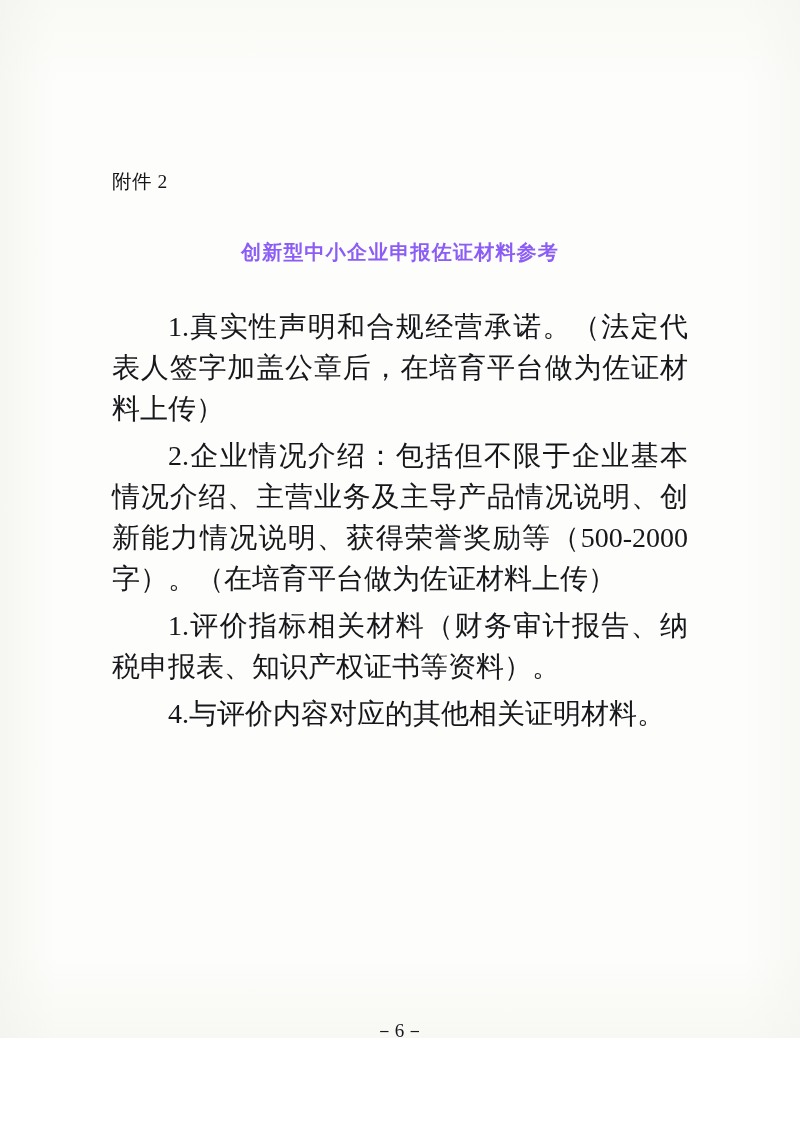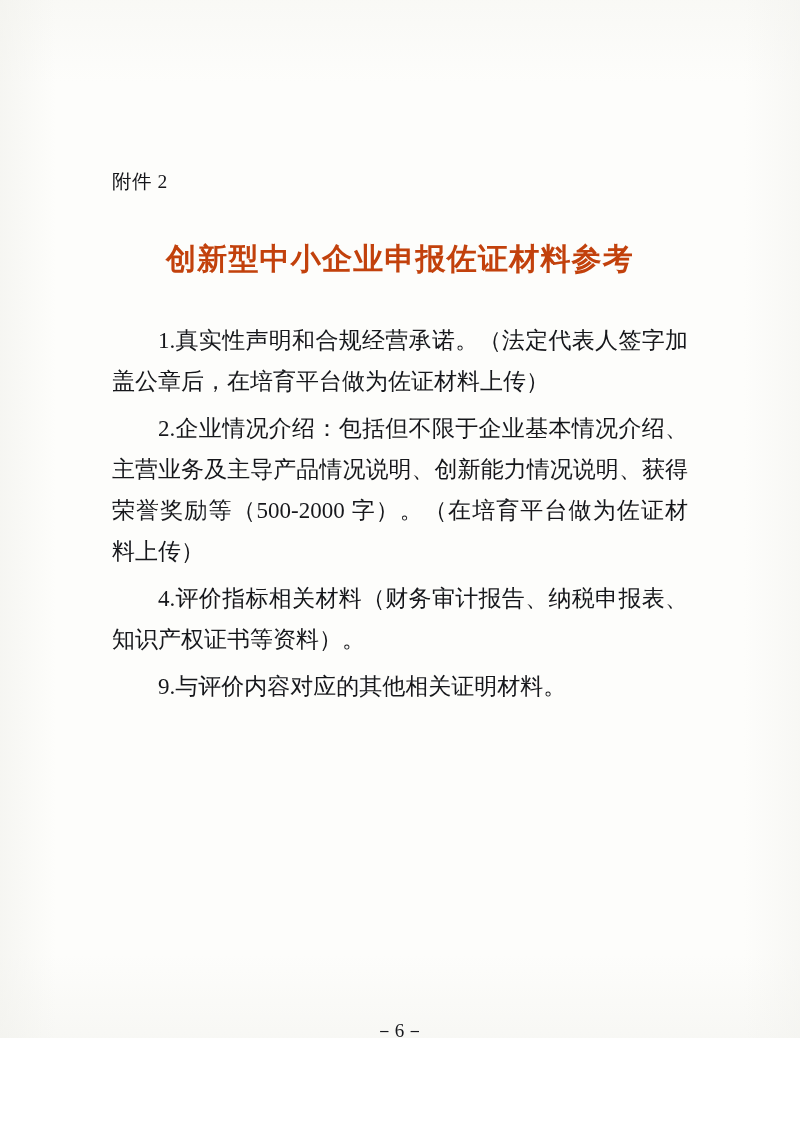--- a/index.html
+++ b/index.html
@@ -36,32 +36,32 @@
   .attachment-label {
     margin-top: 168px;
     font-size: 19.5px;
     color: #15161a;
     letter-spacing: 0.5px;
     font-family: "Liberation Serif", "DejaVu Serif", serif;
   }
   .doc-title {
     margin-top: 44px;
     text-align: center;
-    font-size: 30px;
+    font-size: 20px;
     font-weight: bold;
-    color: #c2410c;
+    color: #8b5cf6;
     letter-spacing: 1.2px;
     font-family: "DejaVu Sans", "Liberation Sans", sans-serif;
   }
   .body-block {
     margin-top: 40px;
   }
   p.para {
     margin: 0 0 6px 0;
-    font-size: 23px;
+    font-size: 28px;
     line-height: 41px;
     color: #16171b;
     text-align: justify;
     text-justify: inter-ideograph;
     text-indent: 2em;
     font-family: "Liberation Serif", "DejaVu Serif", serif;
   }
   .page-number {
     position: absolute;
     left: 0;
@@ -82,19 +82,19 @@
 
   <div class="content">
 
     <div class="attachment-label">附件 2</div>
 
     <h1 class="doc-title">创新型中小企业申报佐证材料参考</h1>
 
     <div class="body-block">
       <p class="para">1.真实性声明和合规经营承诺。（法定代表人签字加盖公章后，在培育平台做为佐证材料上传）</p>
       <p class="para">2.企业情况介绍：包括但不限于企业基本情况介绍、主营业务及主导产品情况说明、创新能力情况说明、获得荣誉奖励等（500-2000 字）。（在培育平台做为佐证材料上传）</p>
-      <p class="para">4.评价指标相关材料（财务审计报告、纳税申报表、知识产权证书等资料）。</p>
-      <p class="para">9.与评价内容对应的其他相关证明材料。</p>
+      <p class="para">1.评价指标相关材料（财务审计报告、纳税申报表、知识产权证书等资料）。</p>
+      <p class="para">4.与评价内容对应的其他相关证明材料。</p>
     </div>
   </div>
 
   <div class="page-number">－6－</div>
 </div>
 
 </body></html>

